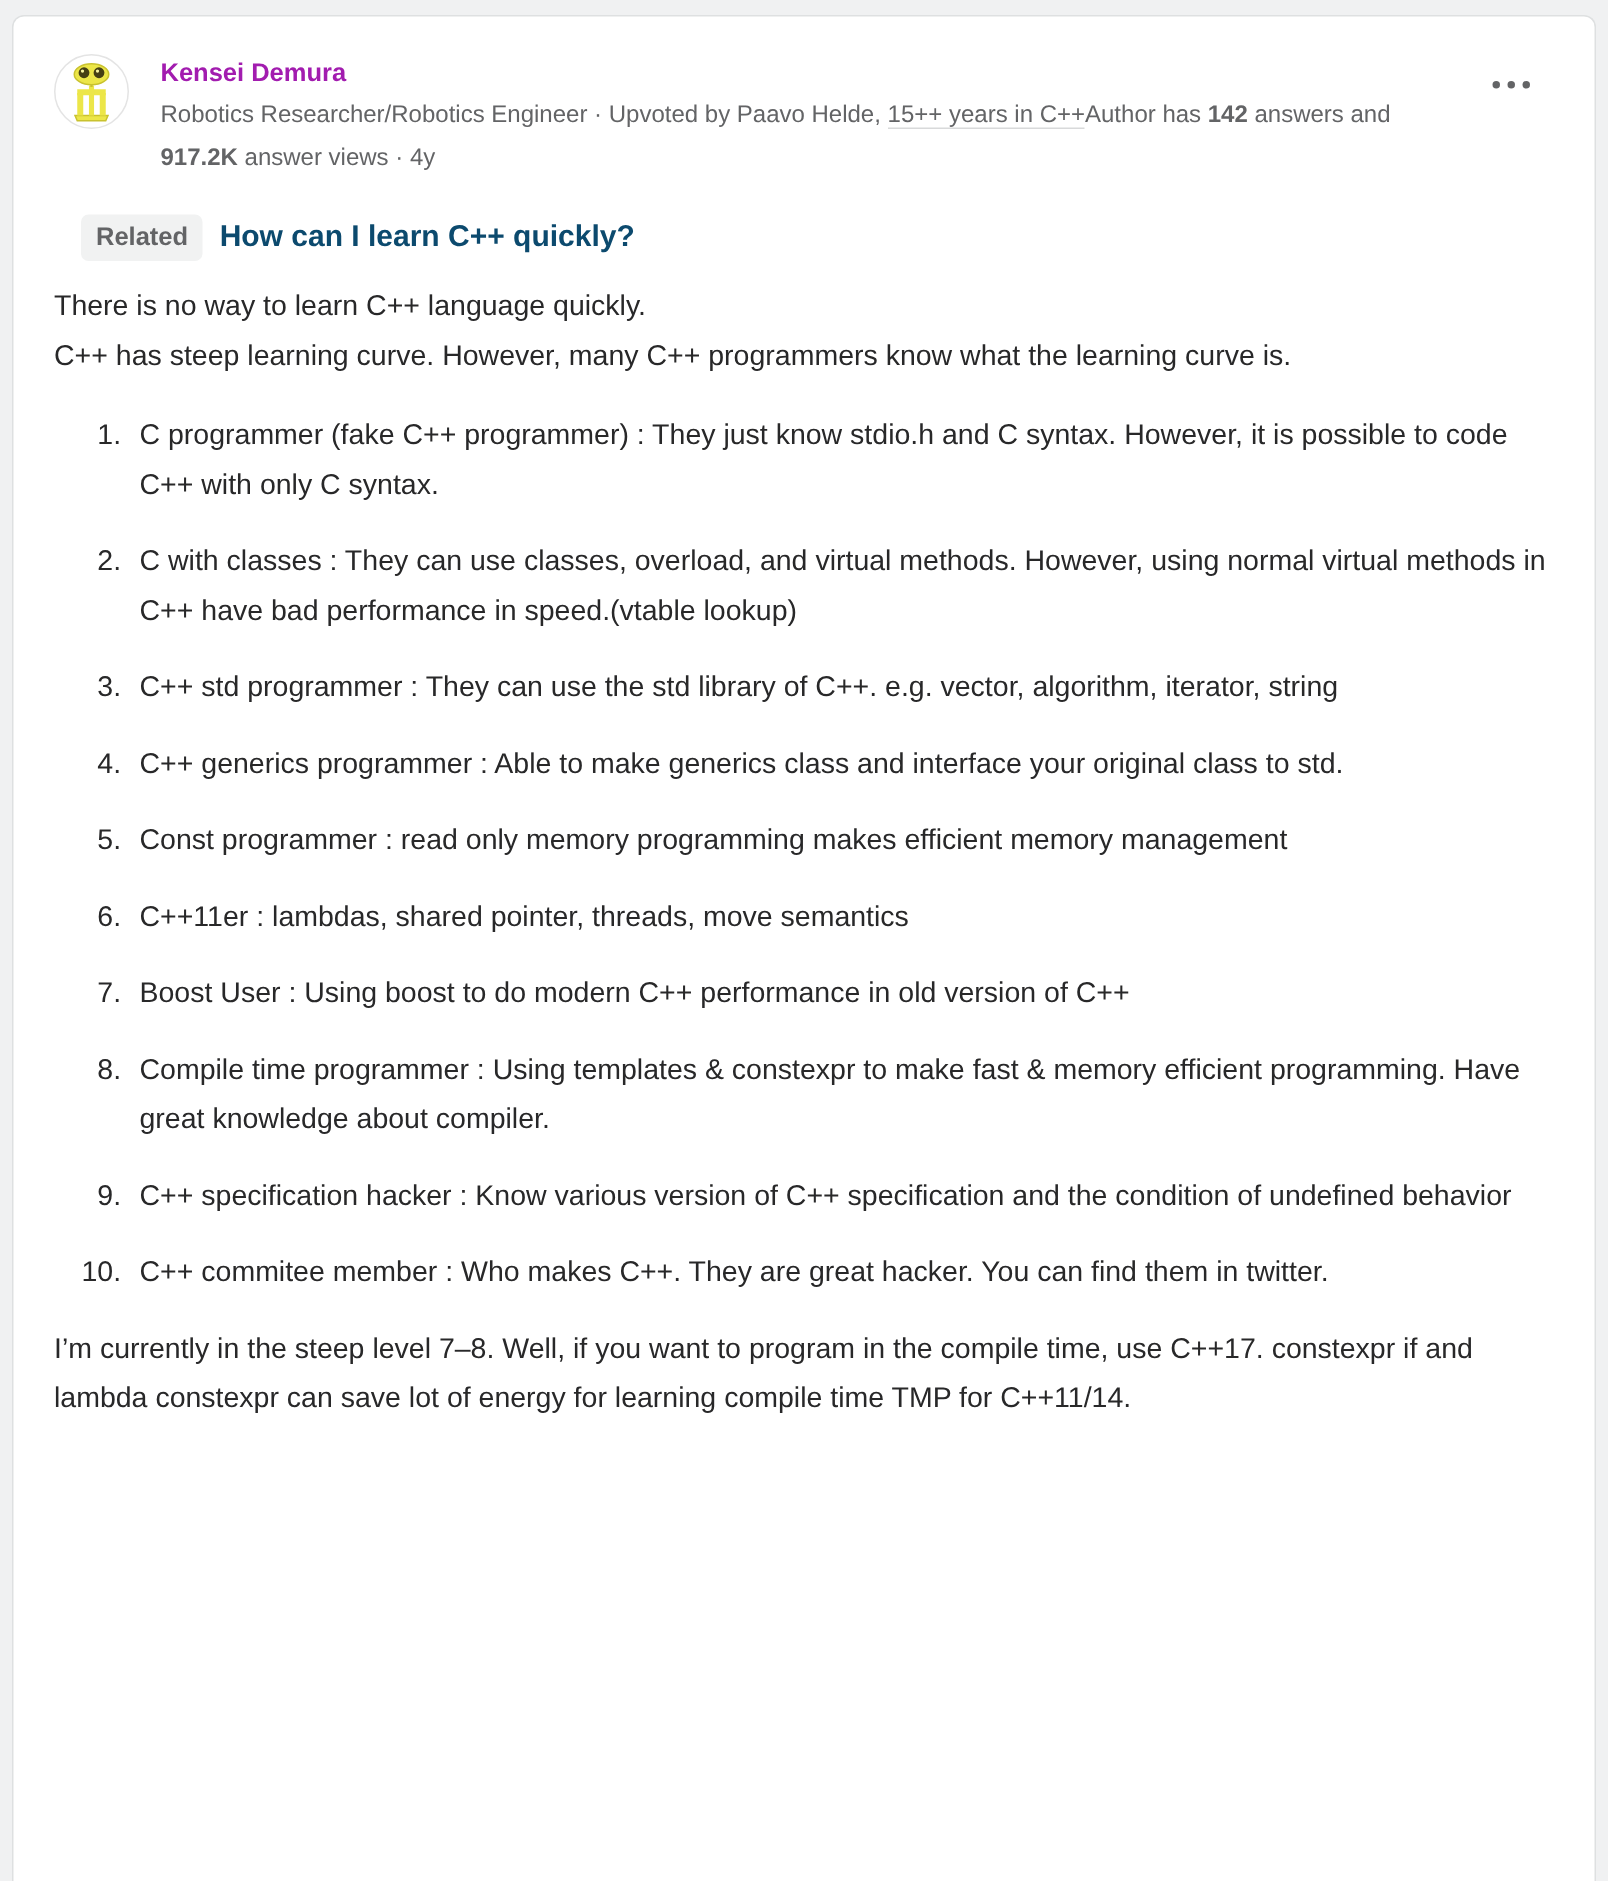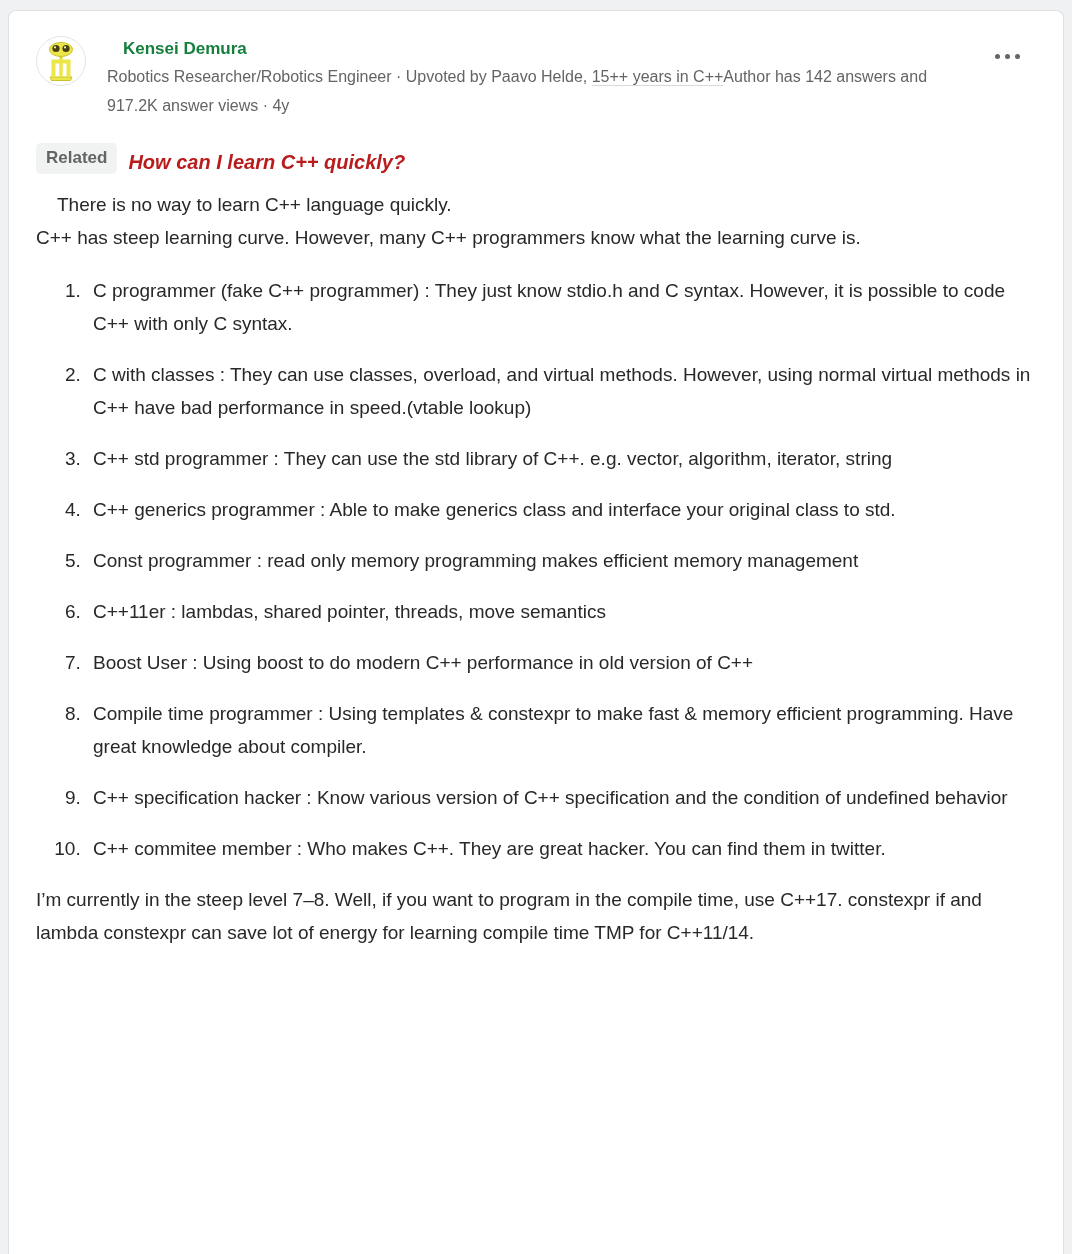--- a/index.html
+++ b/index.html
@@ -23,66 +23,65 @@
   .header { display: flex; align-items: flex-start; }
   .avatar {
     width: 50px; height: 50px; border-radius: 50%;
     border: 1px solid #e4e4e4;
     background: #ffffff;
     flex: 0 0 auto;
     overflow: hidden;
   }
   .header-text { flex: 1 1 auto; margin-left: 21px; min-width: 0; padding-right: 36px; }
   .author-name {
-    font-size: 17px; font-weight: 700; color: #15803d;
+    font-size: 17px; font-weight: 700; color: #a21caf;
     line-height: 24px; margin-top: 1px;
     cursor: pointer;
-    margin-left: 16px;
   }
   .meta {
     font-size: 16px; color: #636466; line-height: 29px;
     max-width: 902px; margin-top: 1px;
   }
-  .meta b { font-weight: 400; color: #636466; }
+  .meta b { font-weight: 700; color: #636466; }
   .meta .cred-link {
     cursor: pointer;
     border-bottom: 1px solid #d8d9da;
     text-align: center;
   }
   .dots {
     flex: 0 0 auto;
     display: flex; gap: 5px; align-items: center;
     margin-top: 14px; margin-right: 12px;
     cursor: pointer; padding: 4px;
   }
   .dots i { width: 5px; height: 5px; border-radius: 50%; background: #636466; display: block; }
   
   .question-row {
-    display: flex; align-items: flex-end;
+    display: flex; align-items: center;
     margin-top: 23px;
+    margin-left: 18px;
   }
   .related-badge {
     background: #f1f2f2;
     color: #636466;
     font-size: 17px; font-weight: 700;
     line-height: 20px;
     padding: 5px 10px 6px 10px;
     border-radius: 5px;
     flex: 0 0 auto;
   }
   .question-title {
-    font-size: 20px; font-weight: 700; color: #b91c1c;
+    font-size: 20px; font-weight: 700; color: #0c4a6e;
     margin-left: 11px;
     cursor: pointer;
-    font-style: italic;
   }
   
   .answer { margin-top: 14px; font-size: 19px; line-height: 33px; color: #282829; }
   .answer p { }
-  .answer p:first-child { margin-top: 0; margin-left: 21px; }
+  .answer p:first-child { margin-top: 0; }
   .answer ol { margin-top: 20px; padding-left: 50px; }
   .answer ol li { margin-top: 18px; padding-left: 7px; }
   .answer ol li:first-child { margin-top: 0; }
   .answer .closing { margin-top: 18px; }
 </style>
 </head>
 <body>
 
 <div class="card">
 

